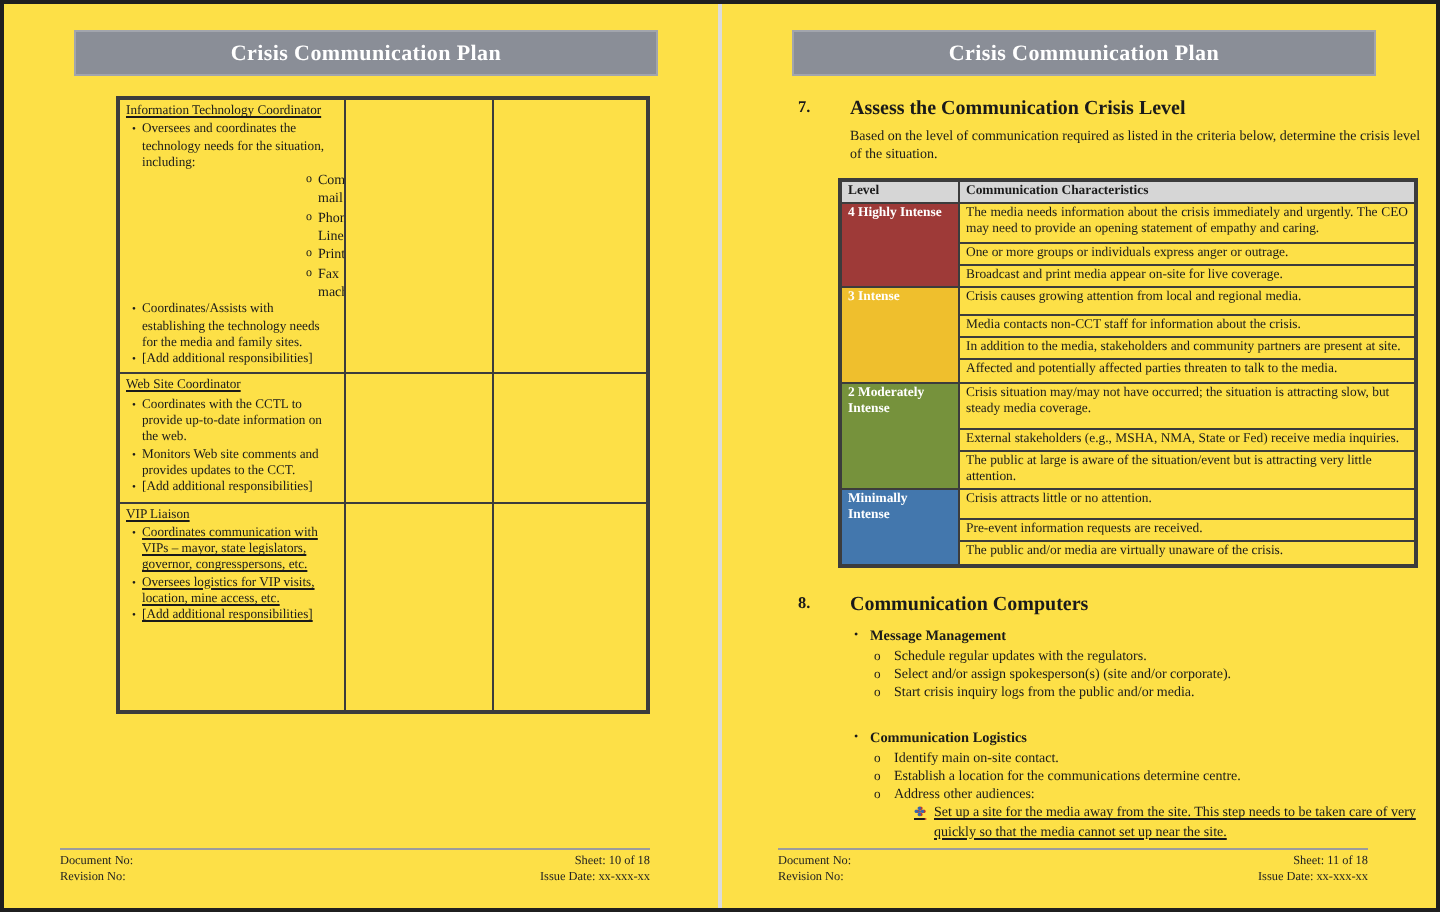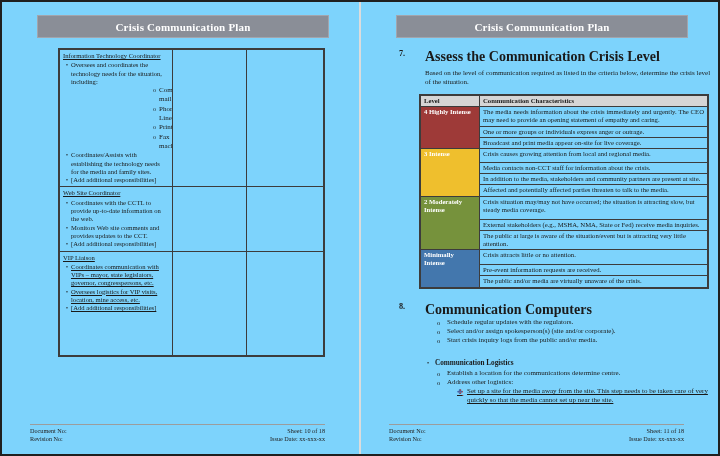--- a/index.html
+++ b/index.html
@@ -5,21 +5,21 @@
   * { box-sizing: border-box; margin: 0; padding: 0; }
   body {
     width: 720px; height: 456px; background: #fff;
     font-family: "Liberation Serif", serif; color: #1a1a1a;
   }
   .frame {
     position: relative; width: 720px; height: 456px;
     border: 2px solid #1f1f1f; background: #fff;
     display: flex; overflow: hidden;
   }
-  .page { position: relative; width: 358px; height: 100%; background: #7dd3fc; }
+  .page { position: relative; width: 358px; height: 100%; background: #fde047; }
   .page.left  { border-right: 1px solid #dcdcdc; }
   .page.right { border-left: 1px solid #dcdcdc; }
 
   .hdr {
     height: 23px; margin: 13px 0 0 35px; width: 292px;
     background: #8a8e97; border: 1px solid #a2a5ad;
     display: flex; align-items: center; justify-content: center;
     color: #fff; font-weight: bold; font-size: 11px; letter-spacing: .2px;
   }
 
@@ -38,21 +38,21 @@
   .role-title { text-decoration: underline; margin-bottom: 1px; }
   .bi { display: flex; }
   .bi .bm { flex: 0 0 8px; padding-left: 3px; font-size: 5.6px; }
   .bi.l2 .bm { flex: 0 0 9px; margin-left: 11px; font-size: 6px; }
   .bt { flex: 1; }
   .u-all .role-title, .u-all .bt { text-decoration: underline; }
 
   
   .sec { display: flex; margin: 11px 0 0 38px; }
   .secnum { width: 26px; font-weight: bold; font-size: 8.2px; }
-  .sectitle { font-weight: bold; font-size: 14px; }
+  .sectitle { font-weight: bold; font-size: 10px; }
   .intro { margin: 4px 0 0 64px; width: 286px; font-size: 7px; line-height: 9px; }
 
   
   table.crisis {
     border-collapse: collapse; table-layout: fixed;
     margin: 8px 0 0 59px; width: 288px;
     box-shadow: 0 0 0 1px #3c3c3c;
   }
   table.crisis th, table.crisis td {
     border: 1px solid #3c3c3c; vertical-align: top;
@@ -247,20 +247,24 @@
             <td>The public and/or media are virtually unaware of the crisis.</td>
           </tr>
     </tbody>
       </table>
 
     <div class="sec" style="margin-top:14px">
       <span class="secnum">8.</span>
       <span class="sectitle">Communication Computers</span>
     </div>
 
+    <div class="l1">
+        <span class="bm">•</span>
+        <span class="bt">Message Management</span>
+      </div>
     <div class="l2">
         <span class="bm">o</span>
         <span class="bt">Schedule regular updates with the regulators.</span>
       </div>
     <div class="l2">
         <span class="bm">o</span>
         <span class="bt">Select and/or assign spokesperson(s) (site and/or corporate).</span>
       </div>
     <div class="l2">
         <span class="bm">o</span>
@@ -268,25 +272,29 @@
       </div>
 
     <div class="gap"></div>
 
     <div class="l1">
         <span class="bm">•</span>
         <span class="bt">Communication Logistics</span>
       </div>
     <div class="l2">
         <span class="bm">o</span>
+        <span class="bt">Identify main on-site contact.</span>
+      </div>
+    <div class="l2">
+        <span class="bm">o</span>
         <span class="bt">Establish a location for the communications determine centre.</span>
       </div>
     <div class="l2">
         <span class="bm">o</span>
-        <span class="bt">Address other logistics:</span>
+        <span class="bt">Address other audiences:</span>
       </div>
     <div class="l3">
         <span class="bm">✤</span>
         <span class="bt">Set up a site for the media away from the site. This step needs to be taken care of very quickly so that the media cannot set up near the site.</span>
       </div>
 
     <div class="footer">
       <div>
         <div>Document No:</div>
         <div>Revision No:</div>

